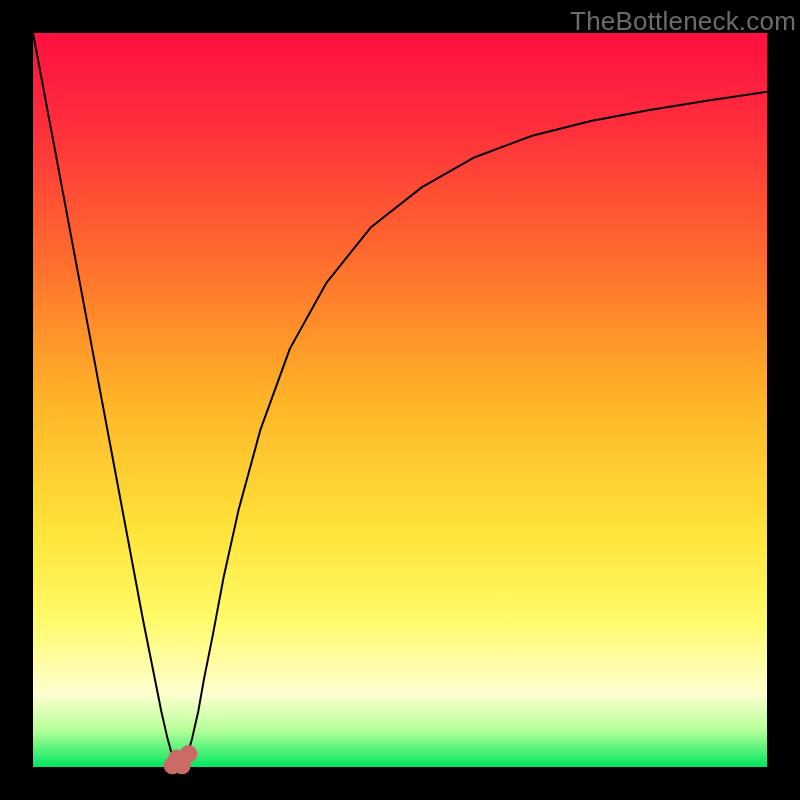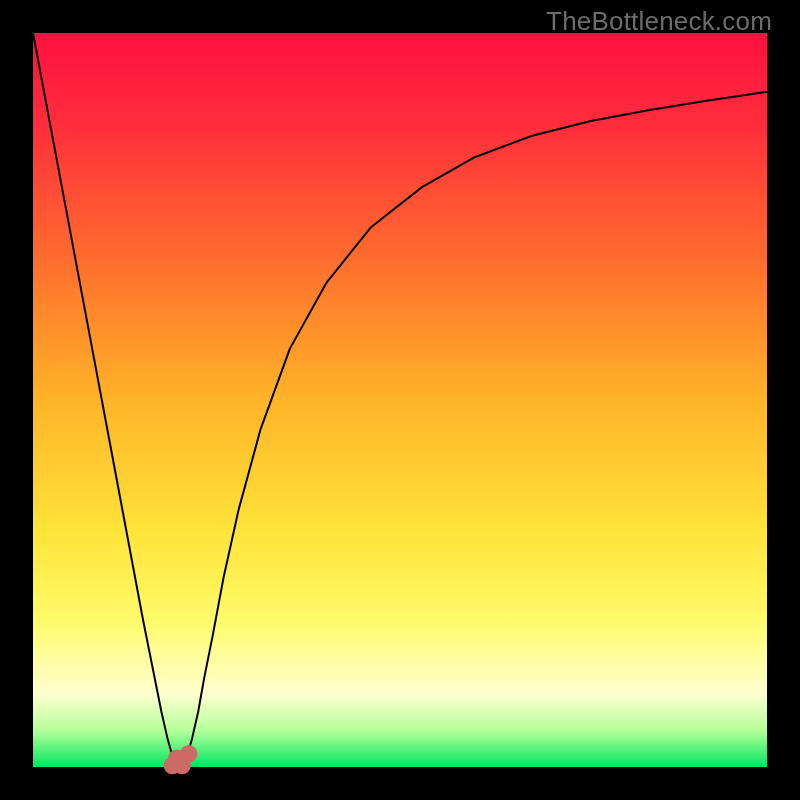--- a/index.html
+++ b/index.html
@@ -12,21 +12,21 @@
     overflow: hidden;
   }
   .stage {
     position: relative;
     width: 800px;
     height: 800px;
   }
   .watermark {
     position: absolute;
     top: 6px;
-    right: 28px;
+    right: 4px;
     font-size: 26px;
     font-weight: 500;
     color: #6c6c6c;
     letter-spacing: 0.2px;
     user-select: none;
   }
   svg {
     display: block;
   }
 </style>

